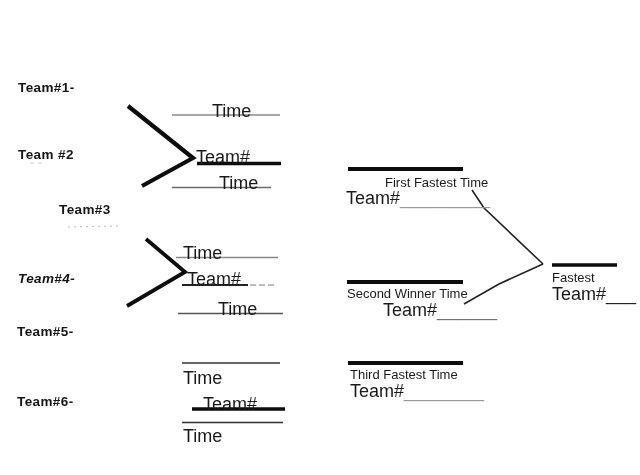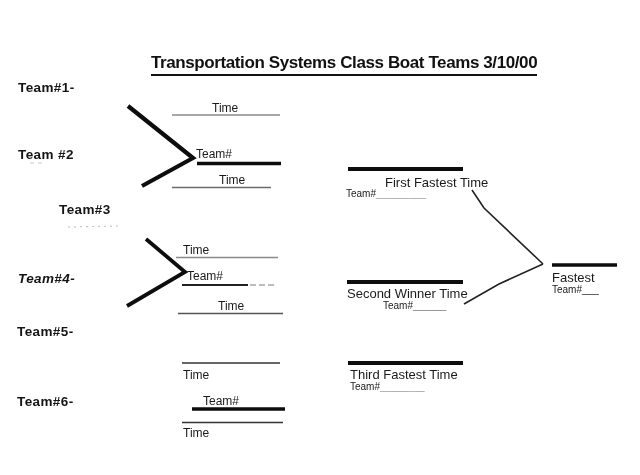--- a/index.html
+++ b/index.html
@@ -6,23 +6,23 @@
   .page{
     position:relative;width:640px;height:475px;background:#ffffff;
     font-family:"Liberation Sans", sans-serif;color:#111;overflow:hidden;
   }
   .abs{position:absolute;white-space:nowrap;}
   .title{
     font-size:17px;font-weight:bold;letter-spacing:-0.4px;
     border-bottom:2px solid #111;padding-bottom:1px;
   }
   .team-label{font-size:13.5px;font-weight:bold;letter-spacing:0.4px;color:#151515;}
-  .heat-label{font-size:12px;color:#1a1a1a;}
+  .heat-label{font-size:18px;color:#1a1a1a;}
   .final-heading{font-size:13px;color:#1a1a1a;}
-  .final-teamline{font-size:10px;color:#1a1a1a;}
+  .final-teamline{font-size:18px;color:#1a1a1a;}
   .blank-gray{color:#999;}
   .blank-mid{color:#737373;}
   .blank-dark{color:#222;}
   svg.overlay{position:absolute;left:0;top:0;width:640px;height:475px;}
 </style>
 </head>
 <body>
 
 <div class="page">
 
@@ -49,21 +49,20 @@
     <line x1="552" y1="265" x2="617" y2="265" stroke="#0d0d0d" stroke-width="3.4"></line>
 
     <polyline points="472,190 484,208 543,264" fill="none" stroke="#222" stroke-width="1.6"></polyline>
     <polyline points="543,264 499,284 464,304" fill="none" stroke="#222" stroke-width="1.6"></polyline>
 
     <line x1="32" y1="91" x2="52" y2="91" stroke="#c4c4c4" stroke-width="1.2" stroke-dasharray="5,4"></line>
     <line x1="68" y1="227" x2="118" y2="226" stroke="#c4c4c4" stroke-width="1.2" stroke-dasharray="2,4"></line>
     <line x1="30" y1="163" x2="44" y2="163" stroke="#cccccc" stroke-width="1.2" stroke-dasharray="4,4"></line>
   </svg>
 
-  <div class="abs title" style="left:151px;top:53px;">Transportation Systems Class Boat Teams 3/10/00</div>
 
   <div class="abs team-label" style="left:18px;top:80px;">Team#1-</div>
   <div class="abs team-label" style="left:18px;top:147px;">Team #2</div>
   <div class="abs team-label" style="left:18px;top:202px;margin-left:41px;">Team#3</div>
   <div class="abs team-label" style="left:18px;top:271px;font-style:italic;">Team#4-</div>
   <div class="abs team-label" style="left:17px;top:324px;text-align:right;">Team#5-</div>
   <div class="abs team-label" style="left:17px;top:394px;">Team#6-</div>
 
   <div class="abs heat-label" style="left:212px;top:101px;">Time</div>
   <div class="abs heat-label" style="left:196px;top:147px;">Team#</div>

